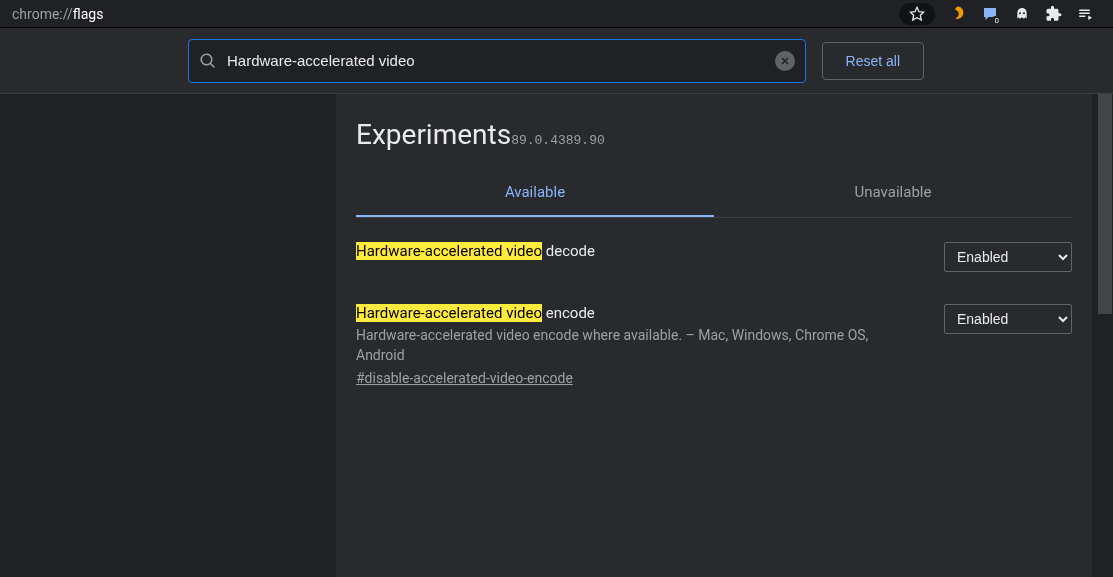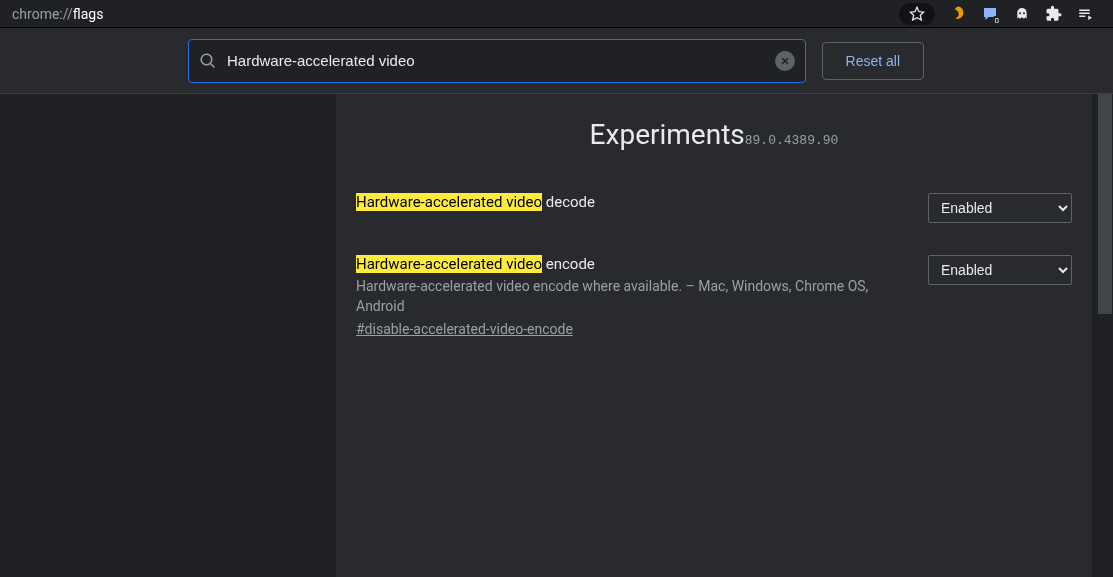--- a/index.html
+++ b/index.html
@@ -111,21 +111,21 @@
       width: 756px;
       margin-left: 168px;
       background: #292a2d;
       height: calc(577px - 28px - 66px);
       padding: 0 20px;
       position: relative;
     }
     .page-heading-row {
       display: flex;
       align-items: baseline;
-      justify-content: center;
+      justify-content: flex-start;
       padding-top: 24px;
       padding-bottom: 18px;
     }
     .page-heading {
       font-size: 28px;
       font-weight: 400;
       color: #e8eaed;
     }
     .version-text {
       font-size: 13px;
@@ -177,21 +177,21 @@
       line-height: 1.4;
       margin-bottom: 3px;
     }
     .flag-anchor {
       font-size: 14px;
       color: #9aa0a6;
       text-decoration: underline;
       cursor: pointer;
     }
     .flag-select {
-      width: 144px;
+      width: 128px;
       height: 30px;
       background: #292a2d;
       border: 1px solid #5f6368;
       color: #e8eaed;
       font-size: 14px;
       padding: 0 8px;
       border-radius: 2px;
       cursor: pointer;
     }
     .scrollbar {
@@ -286,20 +286,24 @@
 
 <div class="outer">
   <div class="left-gutter"></div>
   <div class="content-wrap">
 
     <div class="page-heading-row">
       <h1 class="page-heading">Experiments</h1>
       <span class="version-text">89.0.4389.90</span>
     </div>
 
+    <div class="tabs-row">
+      <div class="tab active">Available</div>
+      <div class="tab">Unavailable</div>
+    </div>
 
     <div class="flags-list">
 
       <div class="flag-item">
         <div class="flag-text">
           <div class="flag-title">
             <span class="hl">Hardware-accelerated video</span><span> decode</span>
           </div>
         </div>
         <select class="flag-select">

